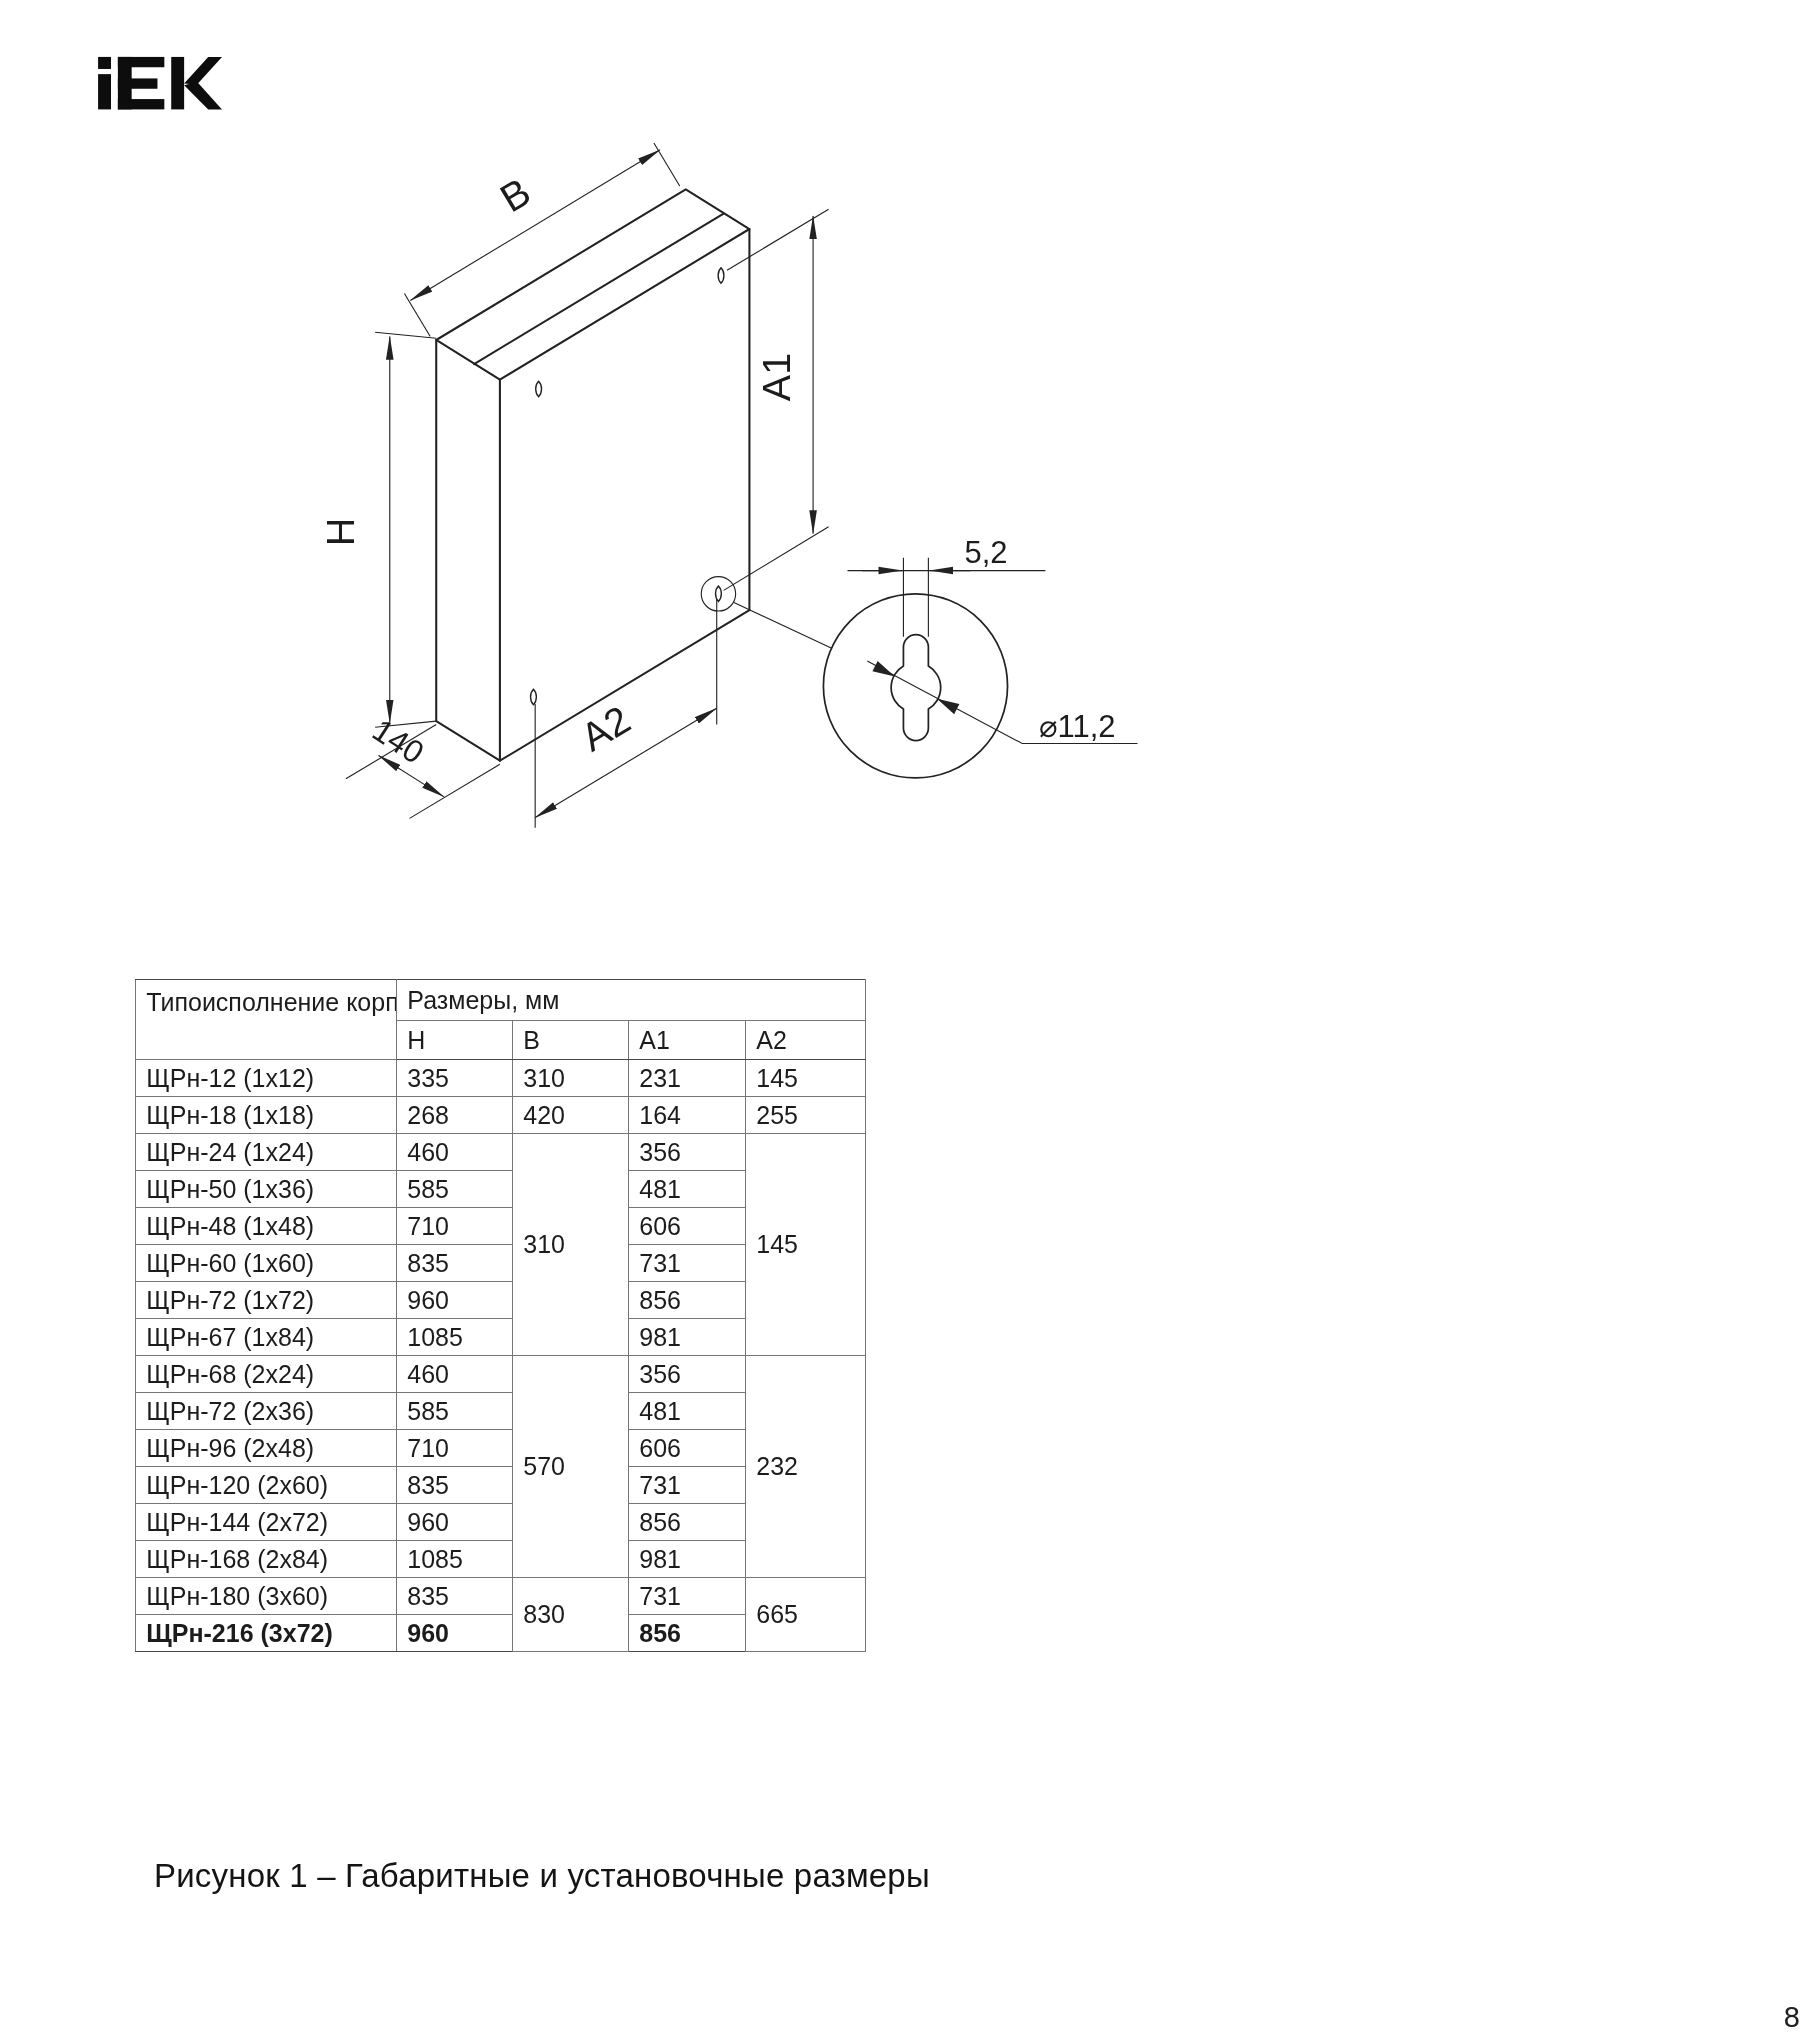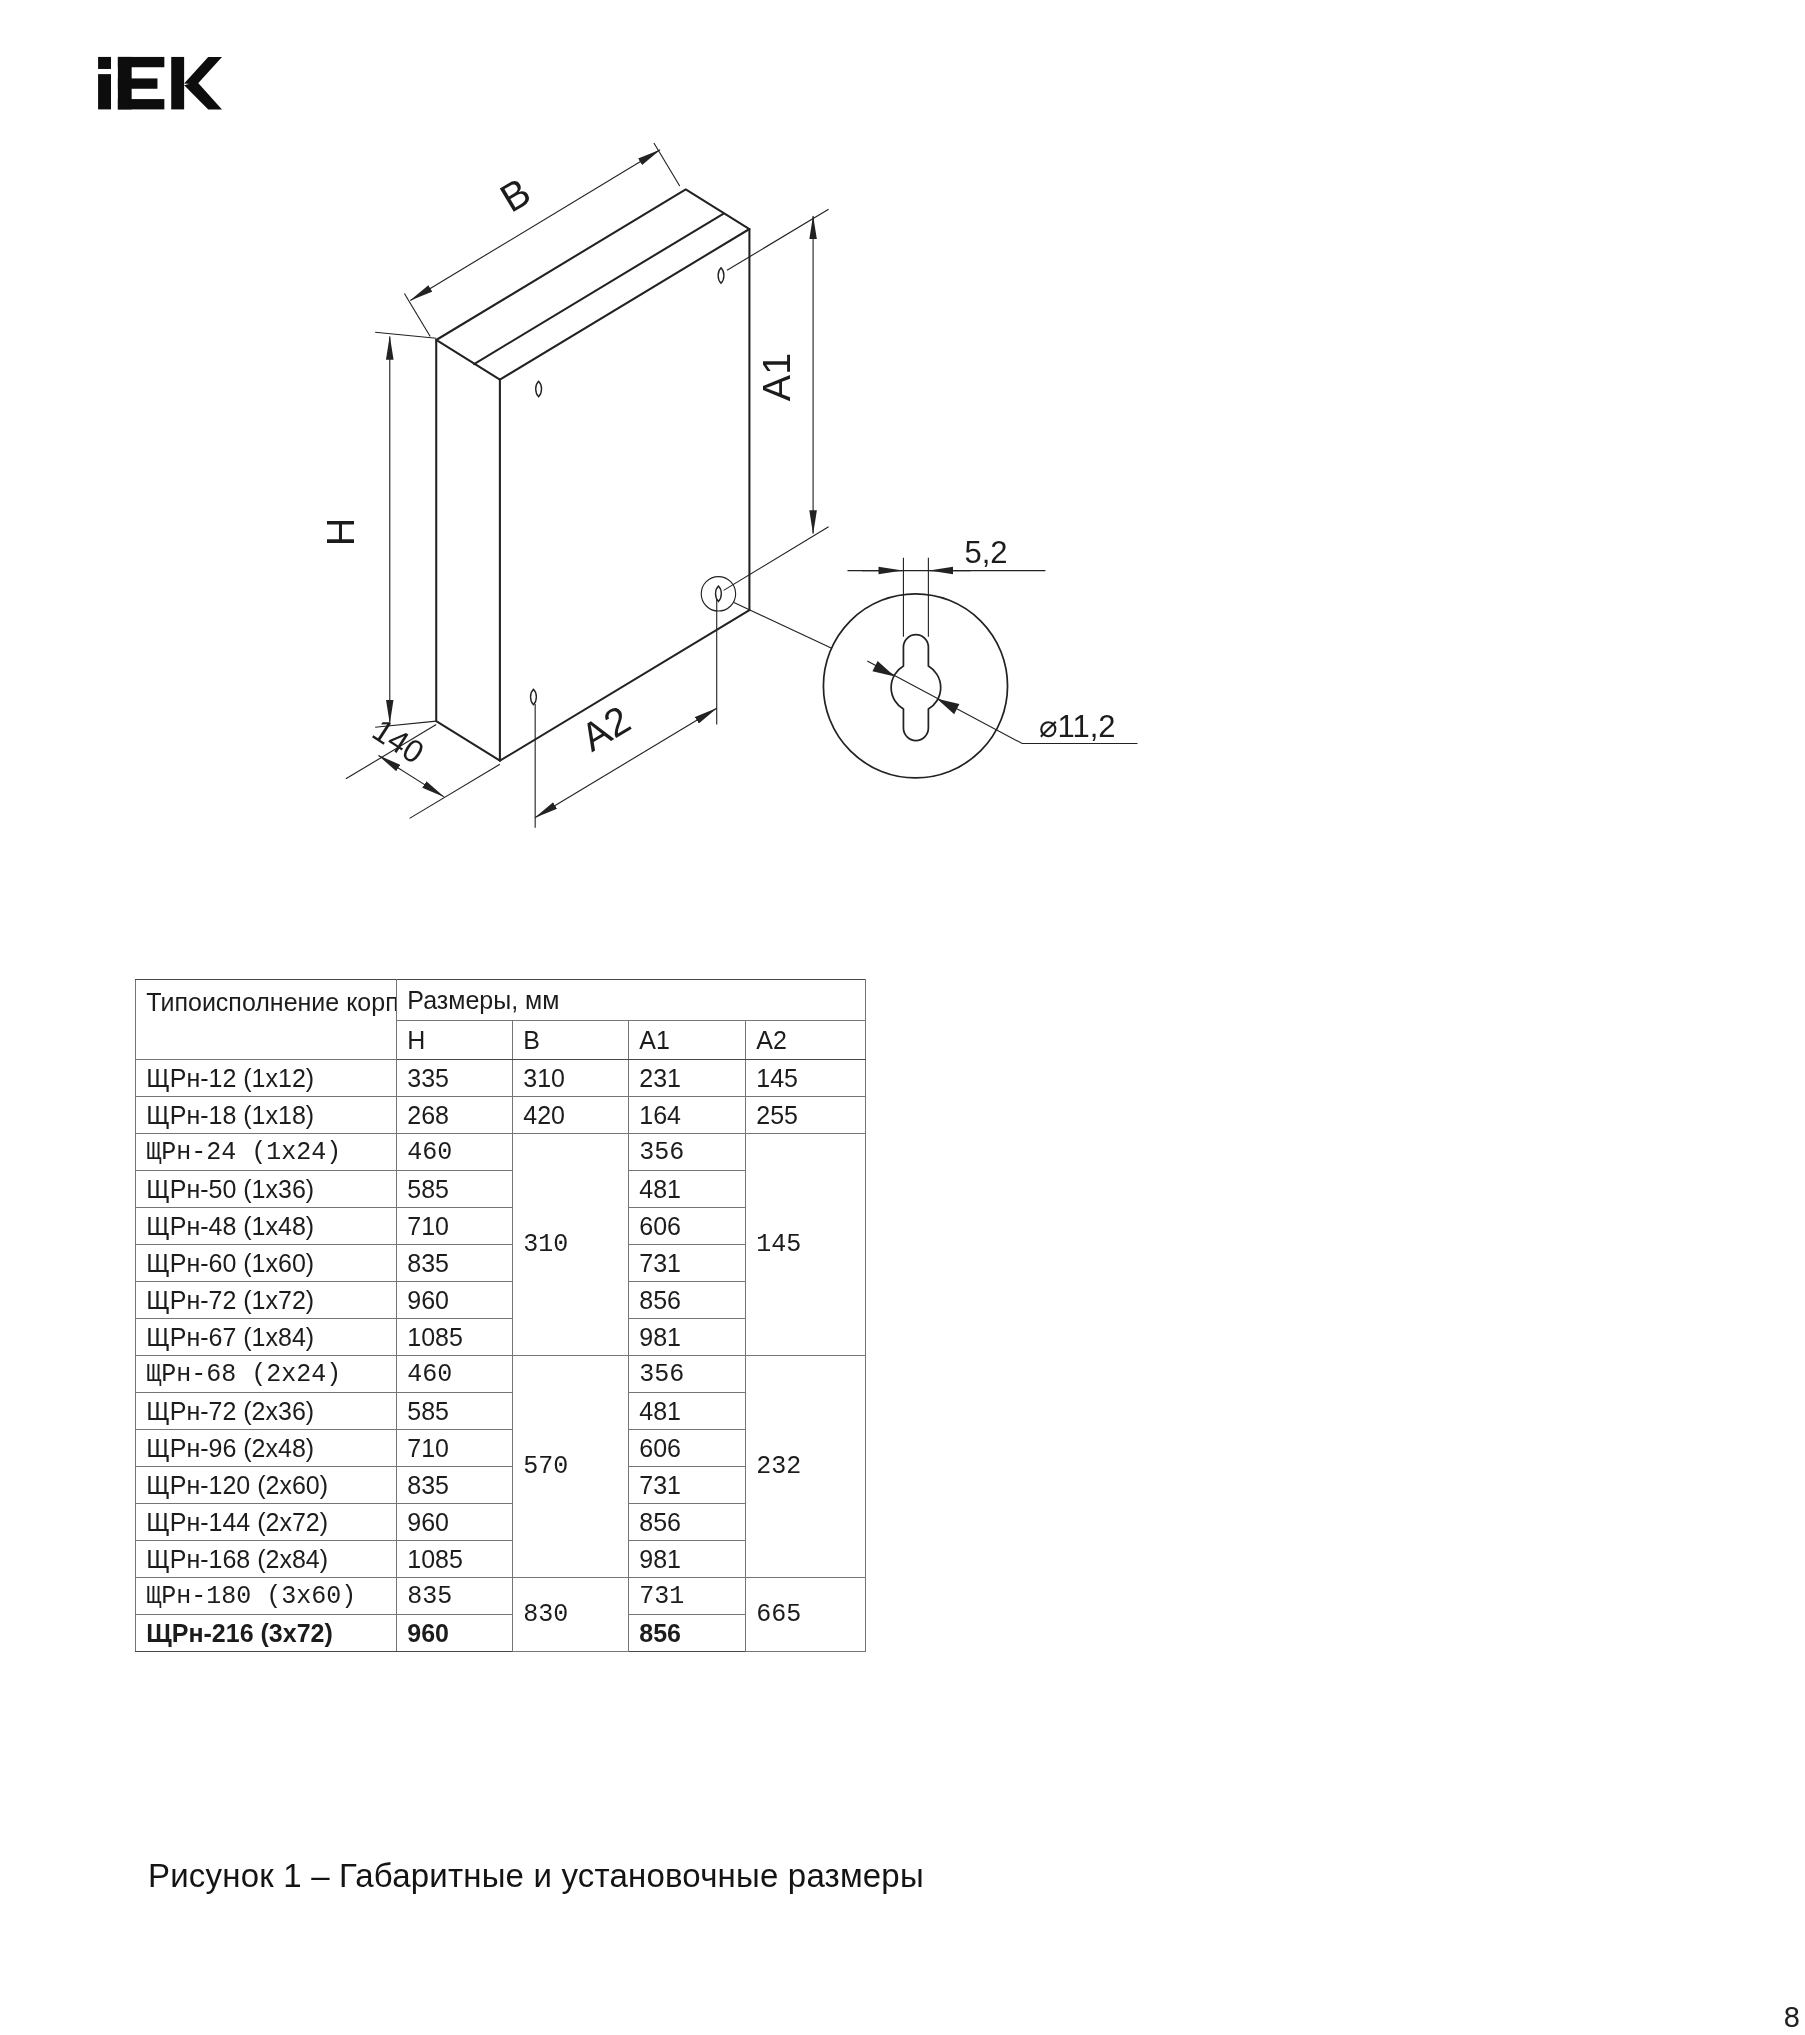--- a/index.html
+++ b/index.html
@@ -26,25 +26,25 @@
   #spec-table td{
     border:1.3px solid #757575;
     font-size:25px;color:#1c1c1c;
     height:36px;padding:0 3.4px 0 10.3px;
     vertical-align:middle;white-space:nowrap;overflow:hidden;
     background:#fff;
   }
   #spec-table tr.hrow1 td{height:40px;border-top:1.9px solid #474747;}
   #spec-table td.h-main{vertical-align:top;padding-top:7.7px;}
   #spec-table tr.subhead td{height:38px;border-bottom:1.9px solid #474747;}
-  #spec-table tr.group-start td{border-top:1.8px solid #4d4d4d;font-family:Liberation Mono, monospace;}
+  #spec-table tr.group-start td{border-top:1.8px solid #4d4d4d;}
   #spec-table tr:last-child td{border-bottom:1.9px solid #474747;font-weight:bold;}
   
   #caption{
-    position:absolute;left:148px;top:1857px;font-size:33px;color:#141414;
+    position:absolute;left:154px;top:1857px;font-size:33px;color:#141414;
     white-space:nowrap;letter-spacing:0.2px;
   }
   #pagenum{
     position:absolute;left:1766px;top:2001px;width:34px;text-align:right;
     font-size:29px;color:#222;
   }
 </style>
 </head>
 <body>
 

